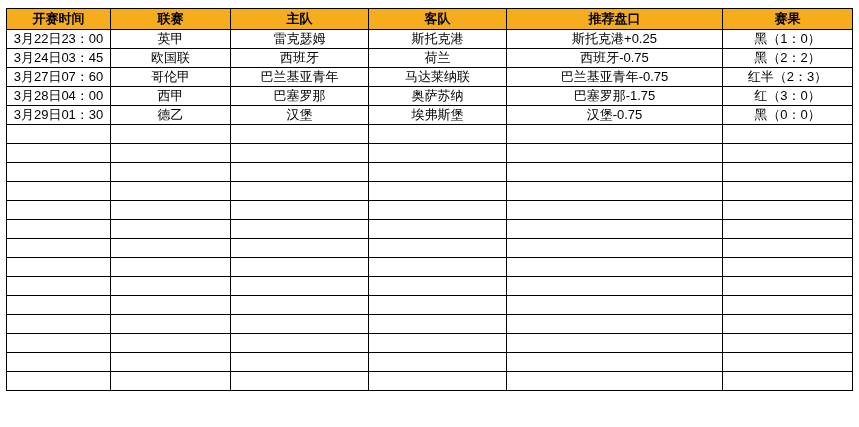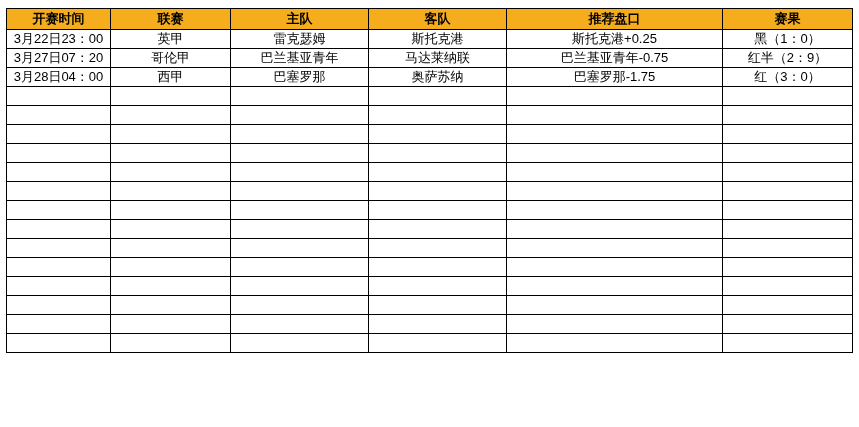--- a/index.html
+++ b/index.html
@@ -84,36 +84,52 @@
     <tbody>
         <tr>
           <td>3月22日23：00</td>
           <td>英甲</td>
           <td>雷克瑟姆</td>
           <td>斯托克港</td>
           <td>斯托克港+0.25</td>
           <td class="res-black">黑（1：0）</td>
         </tr>
         <tr>
-          <td>3月27日07：20</td>
+          <td>3月24日03：45</td>
+          <td>欧国联</td>
+          <td>西班牙</td>
+          <td>荷兰</td>
+          <td>西班牙-0.75</td>
+          <td class="res-black">黑（2：2）</td>
+        </tr>
+        <tr>
+          <td>3月27日07：60</td>
           <td>哥伦甲</td>
           <td>巴兰基亚青年</td>
           <td>马达莱纳联</td>
           <td>巴兰基亚青年-0.75</td>
-          <td class="res-red">红半（2：9）</td>
+          <td class="res-red">红半（2：3）</td>
         </tr>
         <tr>
           <td>3月28日04：00</td>
           <td>西甲</td>
           <td>巴塞罗那</td>
           <td>奥萨苏纳</td>
           <td>巴塞罗那-1.75</td>
           <td class="res-red">红（3：0）</td>
         </tr>
         <tr>
+          <td>3月29日01：30</td>
+          <td>德乙</td>
+          <td>汉堡</td>
+          <td>埃弗斯堡</td>
+          <td>汉堡-0.75</td>
+          <td class="res-black">黑（0：0）</td>
+        </tr>
+        <tr>
           <td class="empty">&nbsp;</td>
           <td class="empty">&nbsp;</td>
           <td class="empty">&nbsp;</td>
           <td class="empty">&nbsp;</td>
           <td class="empty">&nbsp;</td>
           <td class="empty">&nbsp;</td>
         </tr>
         <tr>
           <td class="empty">&nbsp;</td>
           <td class="empty">&nbsp;</td>

